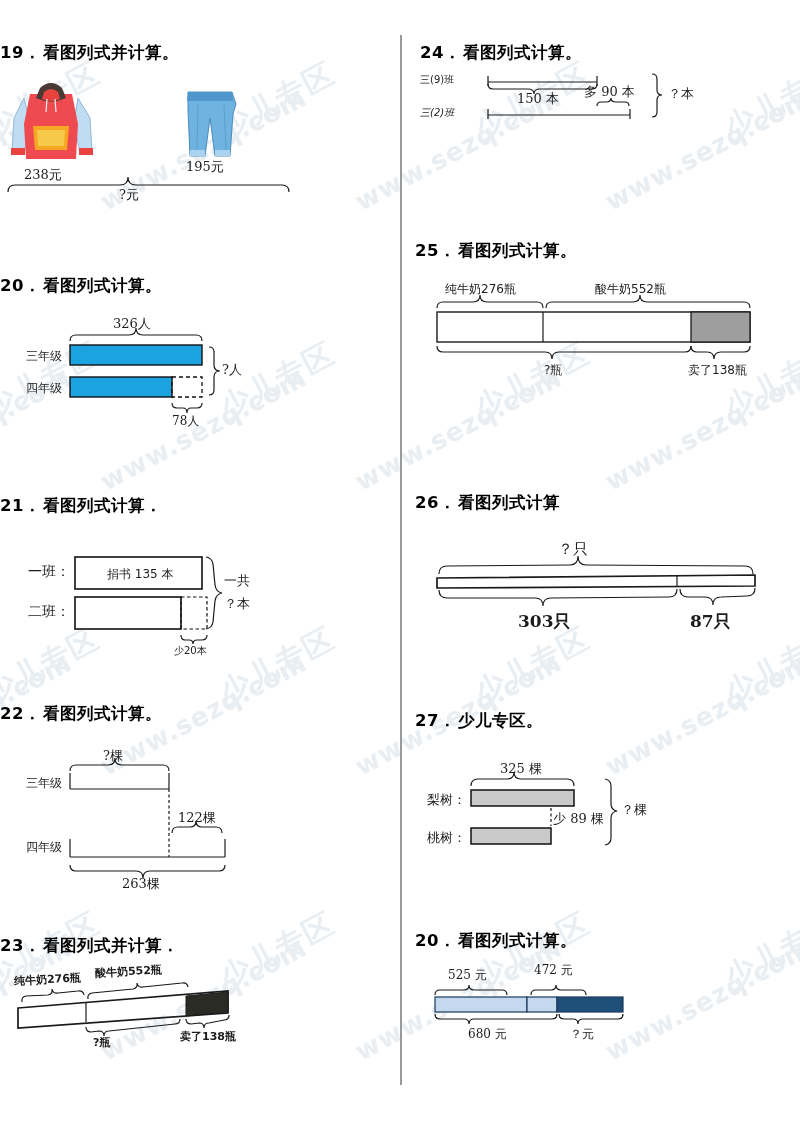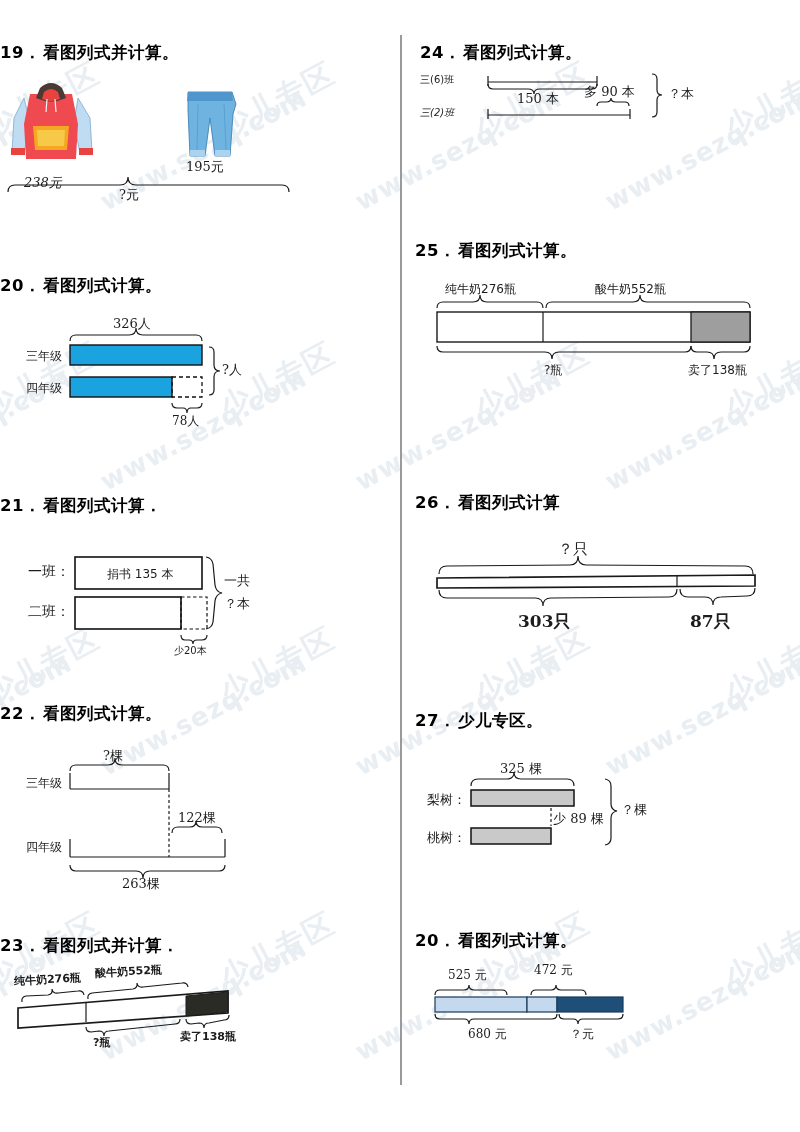--- a/index.html
+++ b/index.html
@@ -138,21 +138,21 @@
           <rect x="26" y="84" width="50" height="5" fill="#ef4a4f"></rect>
 
           <path d="M188,22 L232,22 L236,34 L233,44 L230,86 L215,86 L210,48 L205,86 L190,86 L188,40 Z" fill="#6fb3e0" stroke="#3f82b5" stroke-width="0.9"></path>
           <path d="M188,22 L232,22 L233,31 L187,31 Z" fill="#4f96cc"></path>
           <path d="M190,80 L205,80 L205,86 L190,86 Z" fill="#a9d3ee"></path>
           <path d="M215,80 L230,80 L230,86 L215,86 Z" fill="#a9d3ee"></path>
           <path d="M198,34 L197,80 M224,34 L226,80" stroke="#4f96cc" stroke-width="0.7" fill="none"></path>
 
           <path class="stroke" d="M8,122 q0,-7 7,-7 L120,115 q8,0 8,-8 q0,8 8,8 L282,115 q7,0 7,7"></path>
         </svg>
-        <div class="lbl s13 serif" style="left:24px; top:104px;font-style:italic;">238元</div>
+        <div class="lbl s13 serif" style="left:24px; top:96px;">238元</div>
         <div class="lbl s13 serif" style="left:186px; top:88px;">195元</div>
         <div class="lbl s13 serif" style="left:119px; top:116px;">?元</div>
       </div>
     </div>
 
     <div class="problem" style="top:275px;">
       <div class="qtitle">
         <span class="num">20．</span><span>看图列式计算。</span>
       </div>
       <div class="fig" style="height:140px; margin-top:8px;">
@@ -271,21 +271,21 @@
           <path class="stroke" d="M68,8 L68,18 M68,14 L177,14 M177,8 L177,18"></path>
 
           <path class="stroke" d="M68,41 L68,51 M68,47 L210,47 M210,41 L210,51"></path>
 
           <path class="stroke" d="M68,16 q0,5 5,5 L108,21 q6,0 6,5 q0,-5 6,-5 L172,21 q5,0 5,-5"></path>
 
           <path class="stroke" d="M177,38 q0,-4 4,-4 L186,34 q5,0 5,-4 q0,4 5,4 L205,34 q4,0 4,4"></path>
 
           <path class="stroke" d="M232,6 q5,0 5,5 L237,22 q0,5 5,5 q-5,0 -5,5 L237,44 q0,5 -5,5"></path>
         </svg>
-        <div class="lbl s10" style="left:0px; top:5px;">三(6)班</div>
+        <div class="lbl s10" style="left:0px; top:5px;">三(9)班</div>
         <div class="lbl s10" style="left:0px; top:38px;font-style:italic;">三(2)班</div>
         <div class="lbl s13 serif" style="left:97px; top:22px;">150 本</div>
         <div class="lbl s13 serif" style="left:164px; top:15px;">多 90 本</div>
         <div class="lbl s13 serif" style="left:248px; top:17px;">？本</div>
       </div>
     </div>
 
     <div class="problem" style="top:240px; left:15px; width:385px;">
       <div class="qtitle">
         <span class="num">25．</span><span>看图列式计算。</span>

